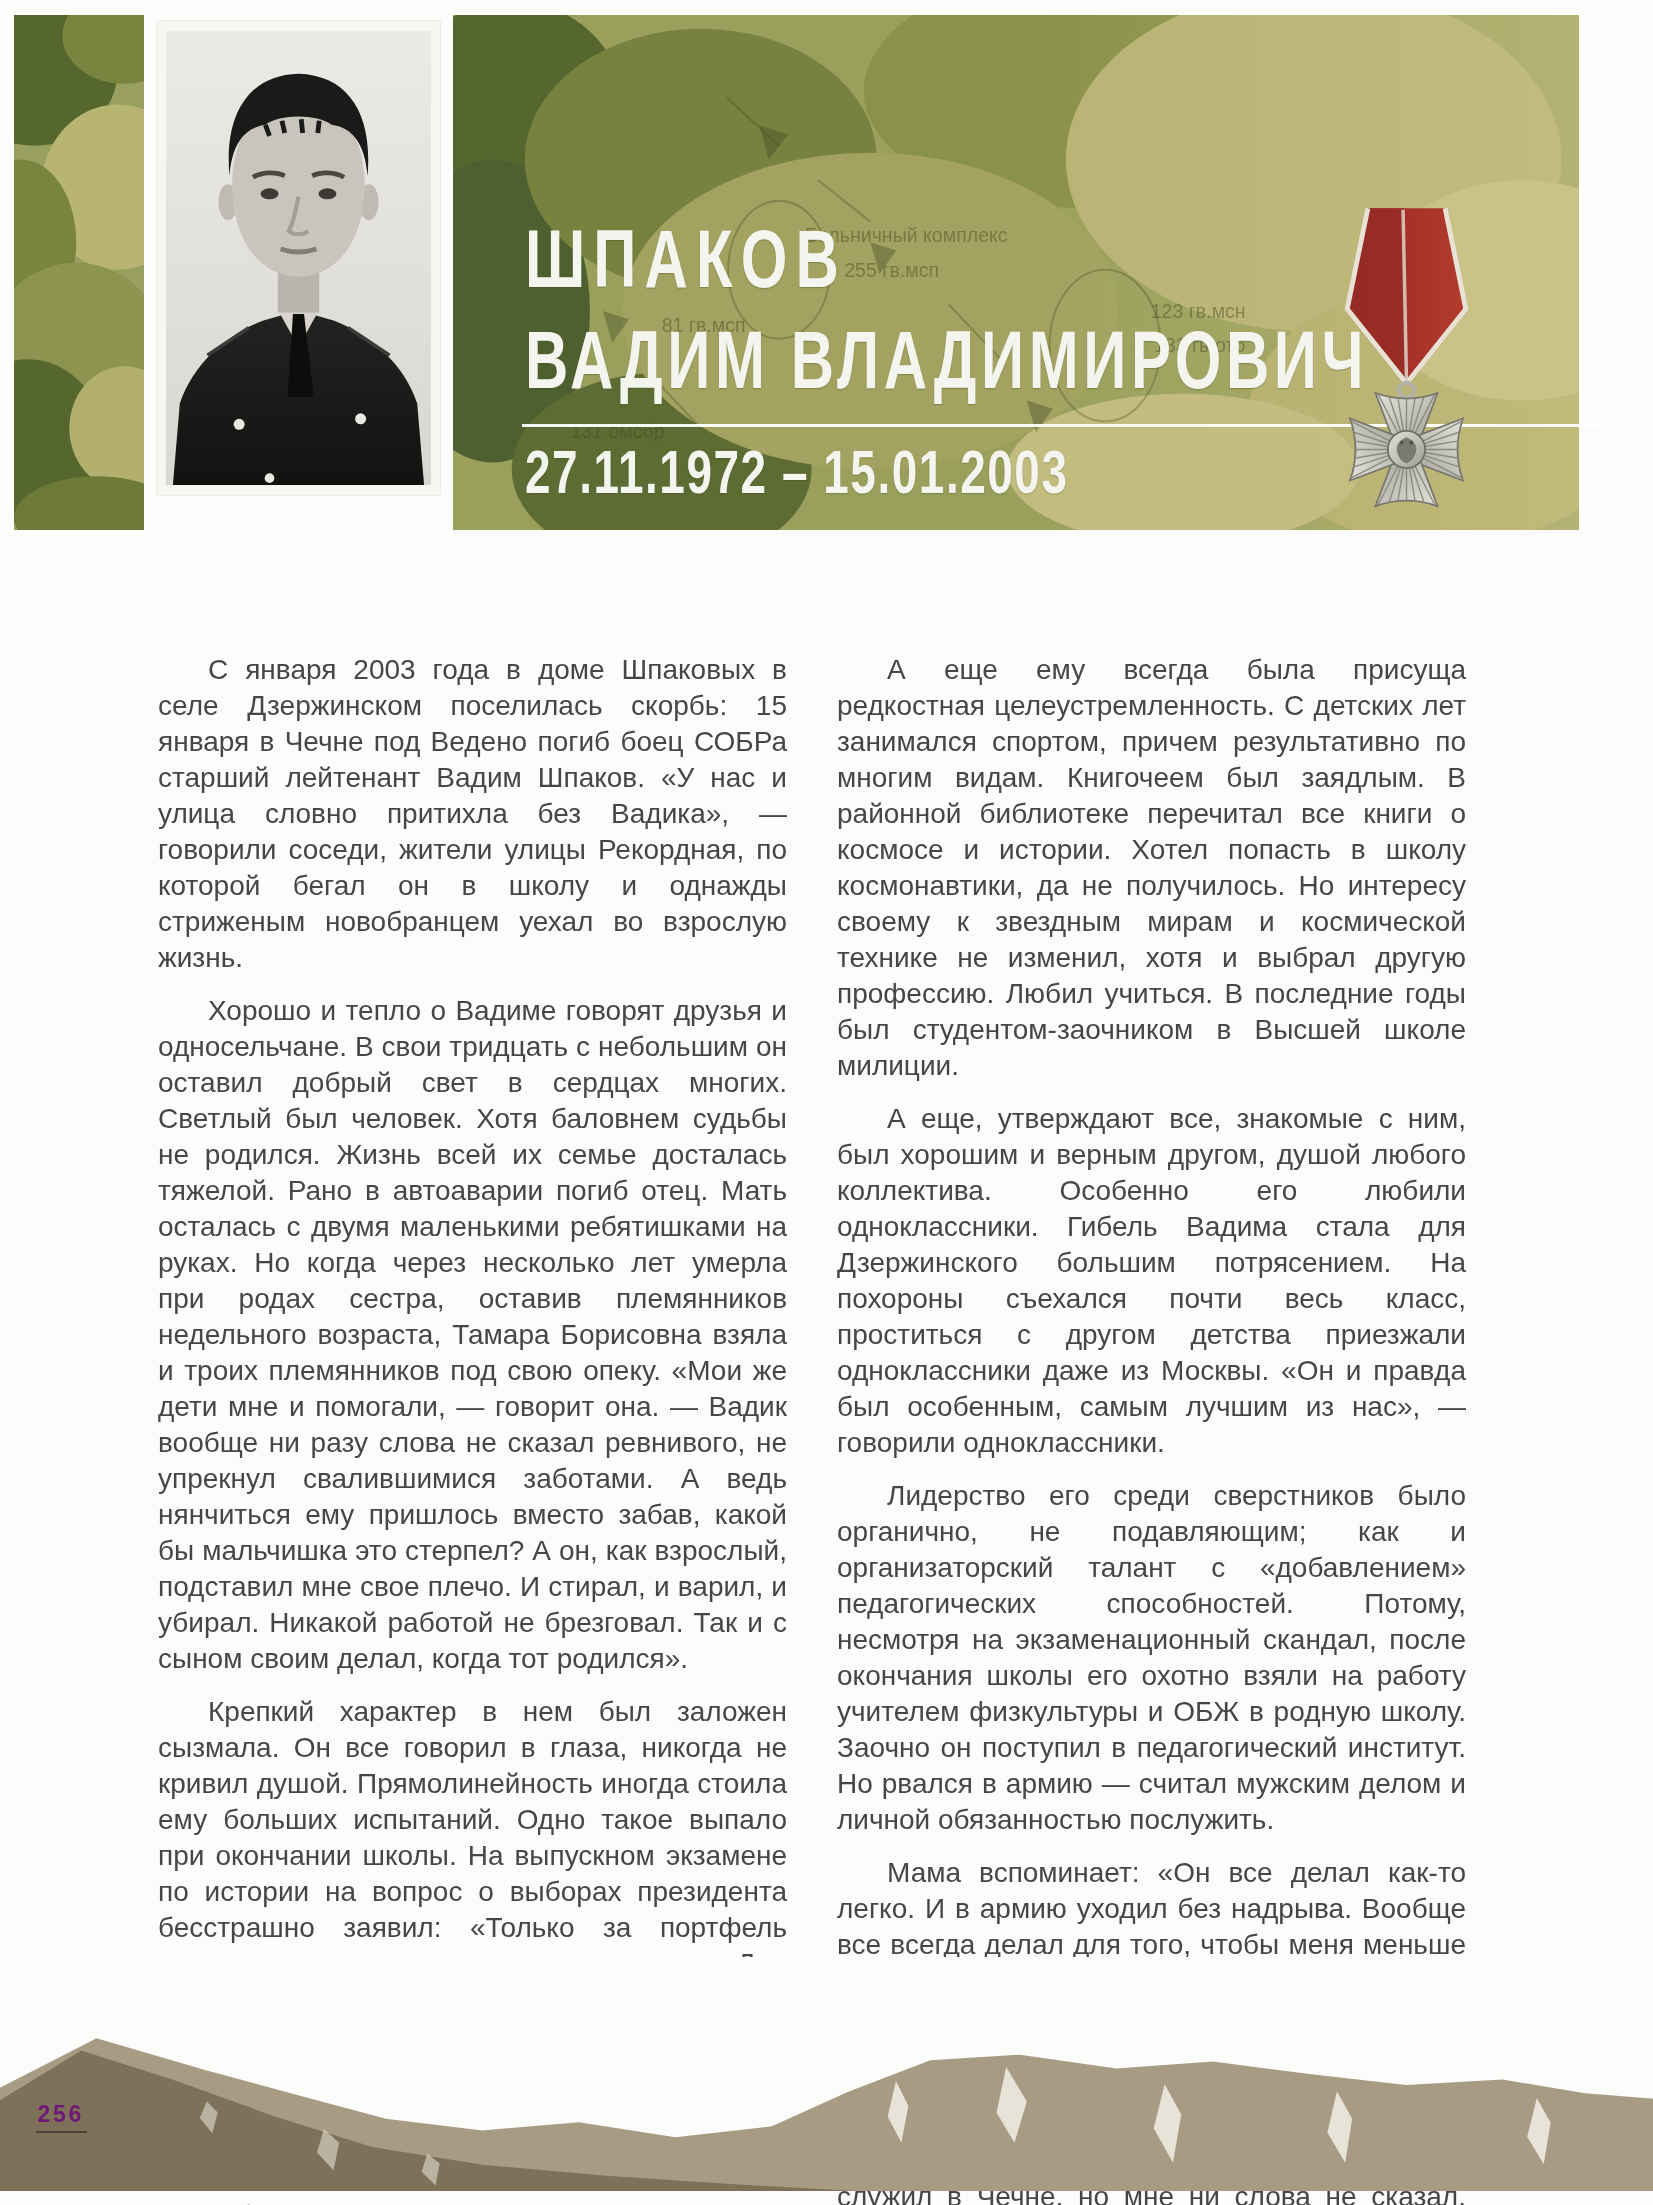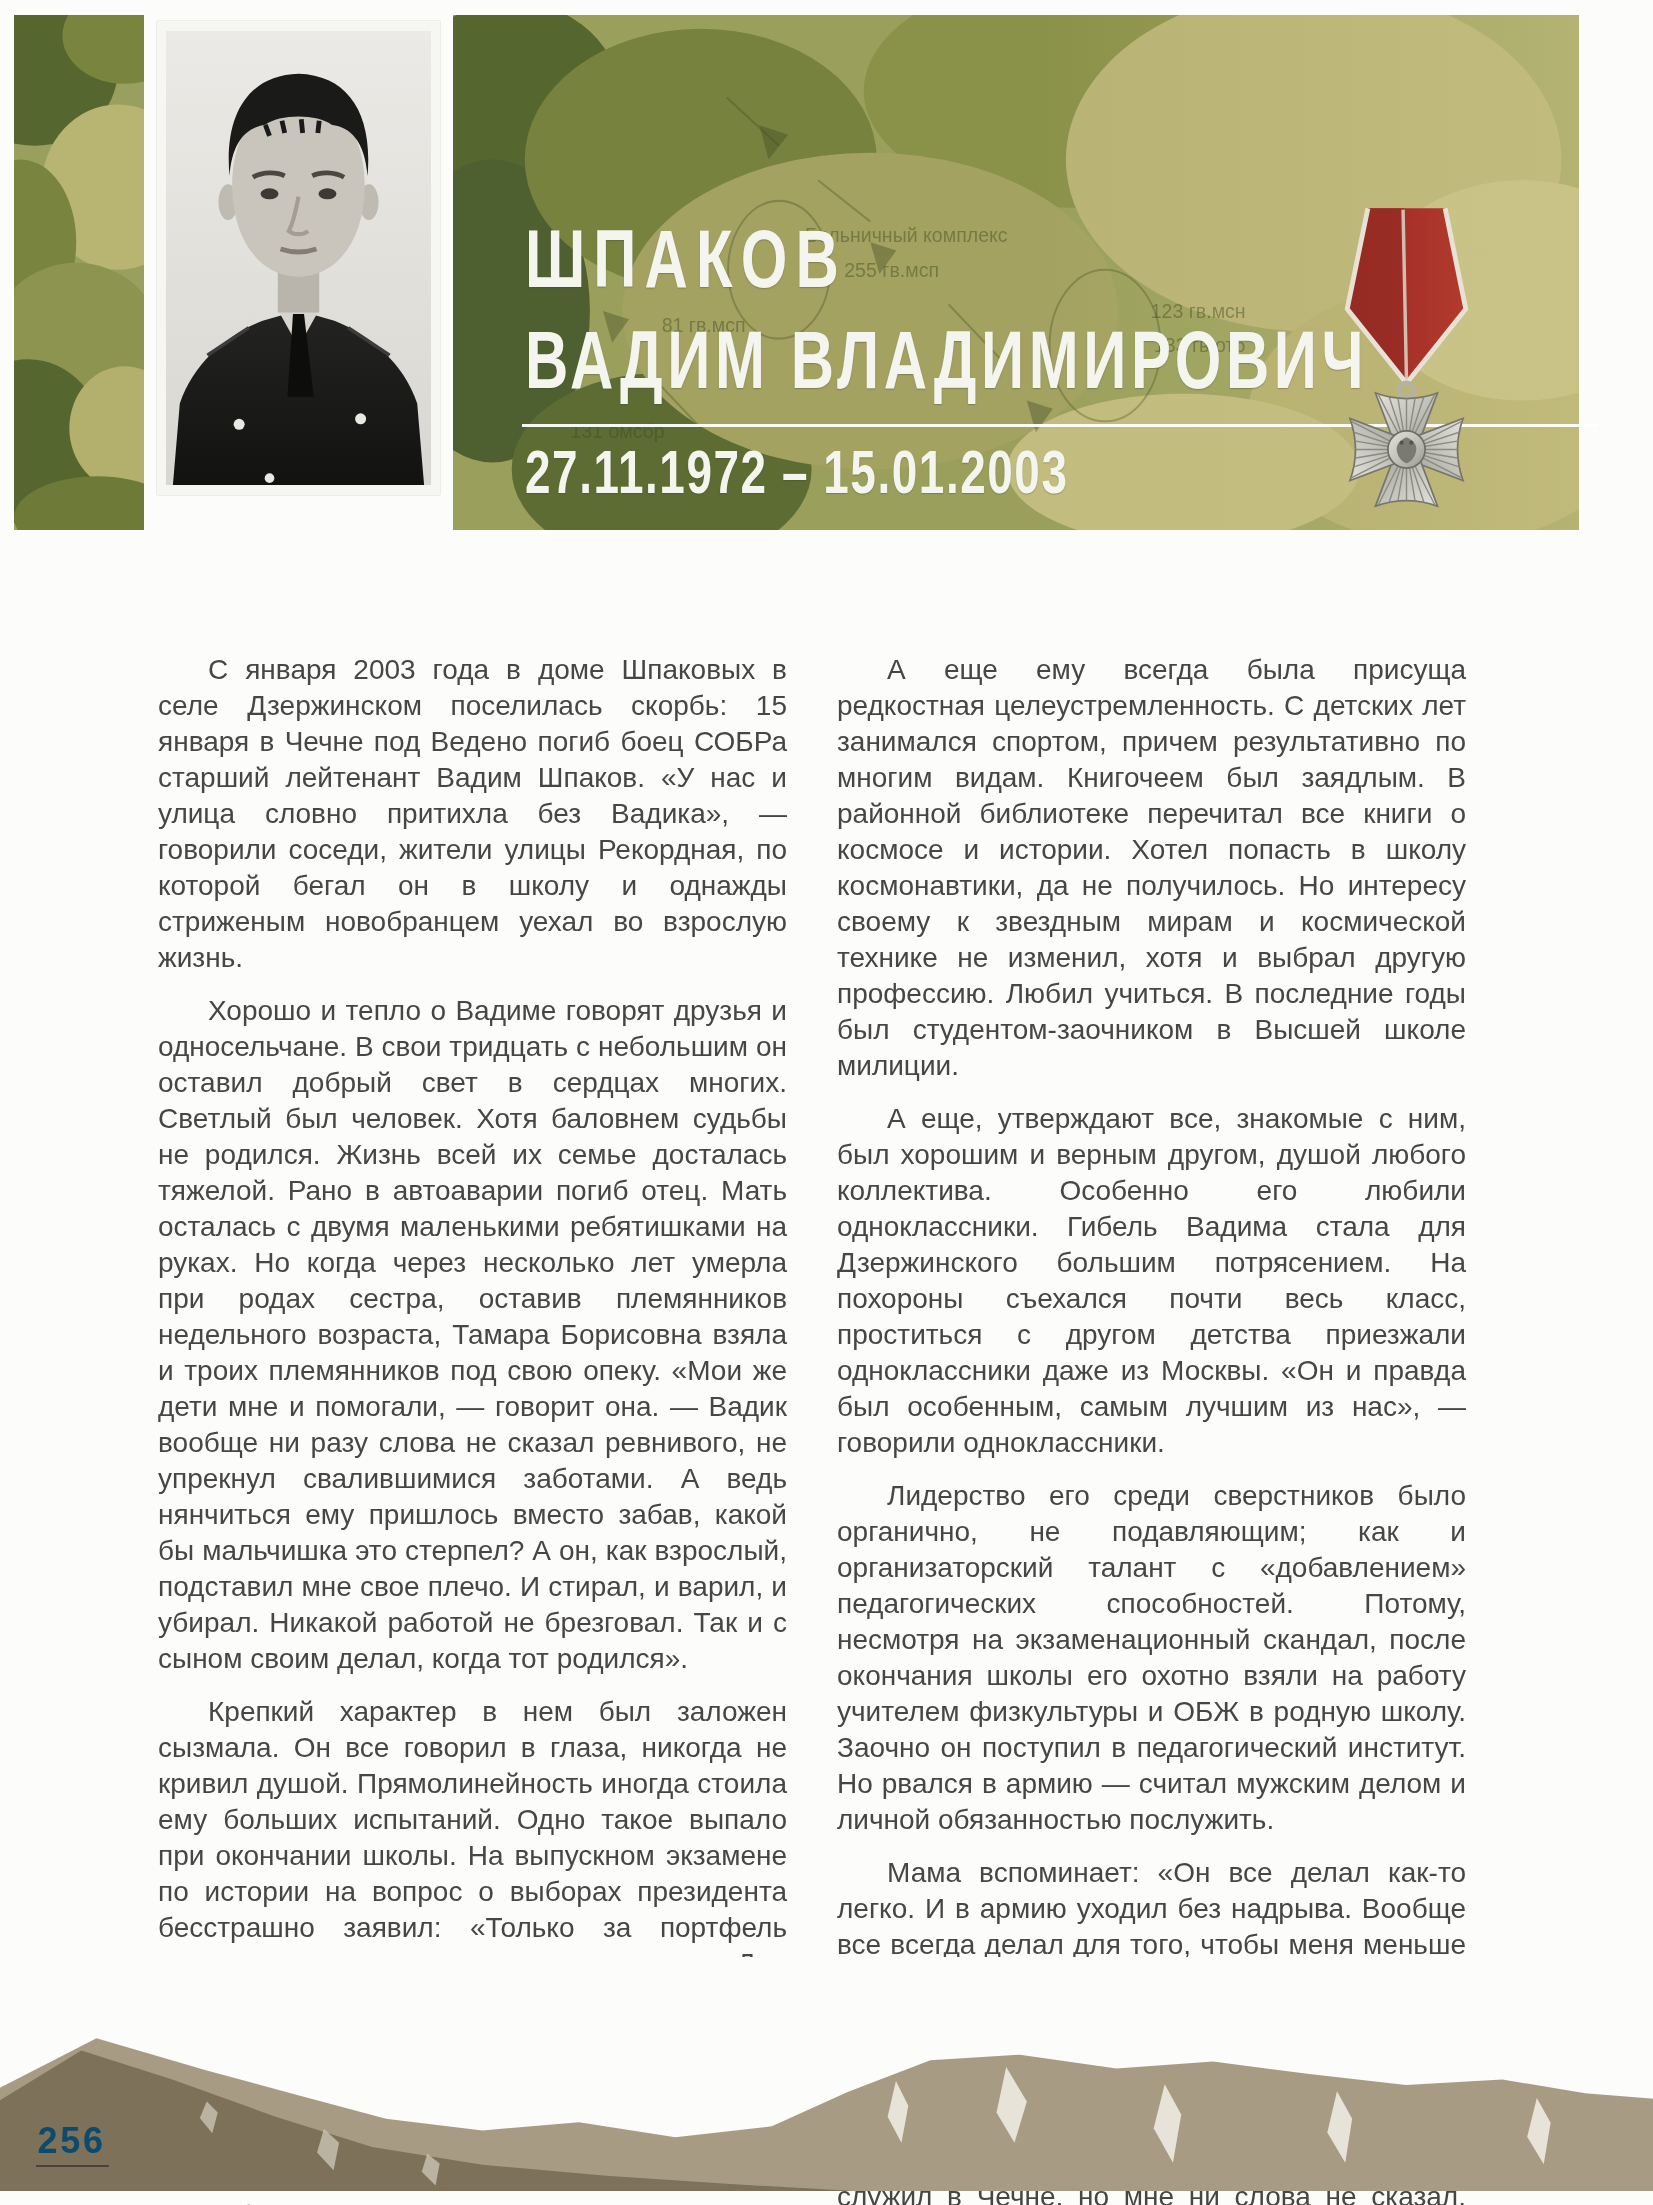--- a/index.html
+++ b/index.html
@@ -48,22 +48,22 @@
     position:absolute;top:635px;width:663px;
     font-size:28px;line-height:36px;color:#474645;text-align:justify;
   }
   .col.left{left:141px;}
   .col.right{left:820px;}
   .col p{margin:17px;text-indent:50px;}
   
   .mountains{position:absolute;left:0;top:1957px;width:1654px;height:234px;}
   .page-number{
     position:absolute;left:36px;top:2101px;z-index:3;
-    font-size:36px;font-weight:bold;color:#0c4a6e;letter-spacing:2.8px;
-    border-bottom:2.8px solid #4a4436;padding:0 2.8px 2.8px 1.4px;margin-top:19px;
+    font-size:23px;font-weight:bold;color:#701a75;letter-spacing:2.8px;
+    border-bottom:2.8px solid #4a4436;padding:0 2.8px 2.8px 1.4px;
   }
 </style>
 </head>
 <body>
 
 <div>
 
   <svg class="banner-left" viewBox="0 0 188 748" preserveAspectRatio="none">
     <rect width="188" height="748" fill="#99a05f"></rect>
     <ellipse cx="30" cy="80" rx="120" ry="110" fill="#55662e"></ellipse>

